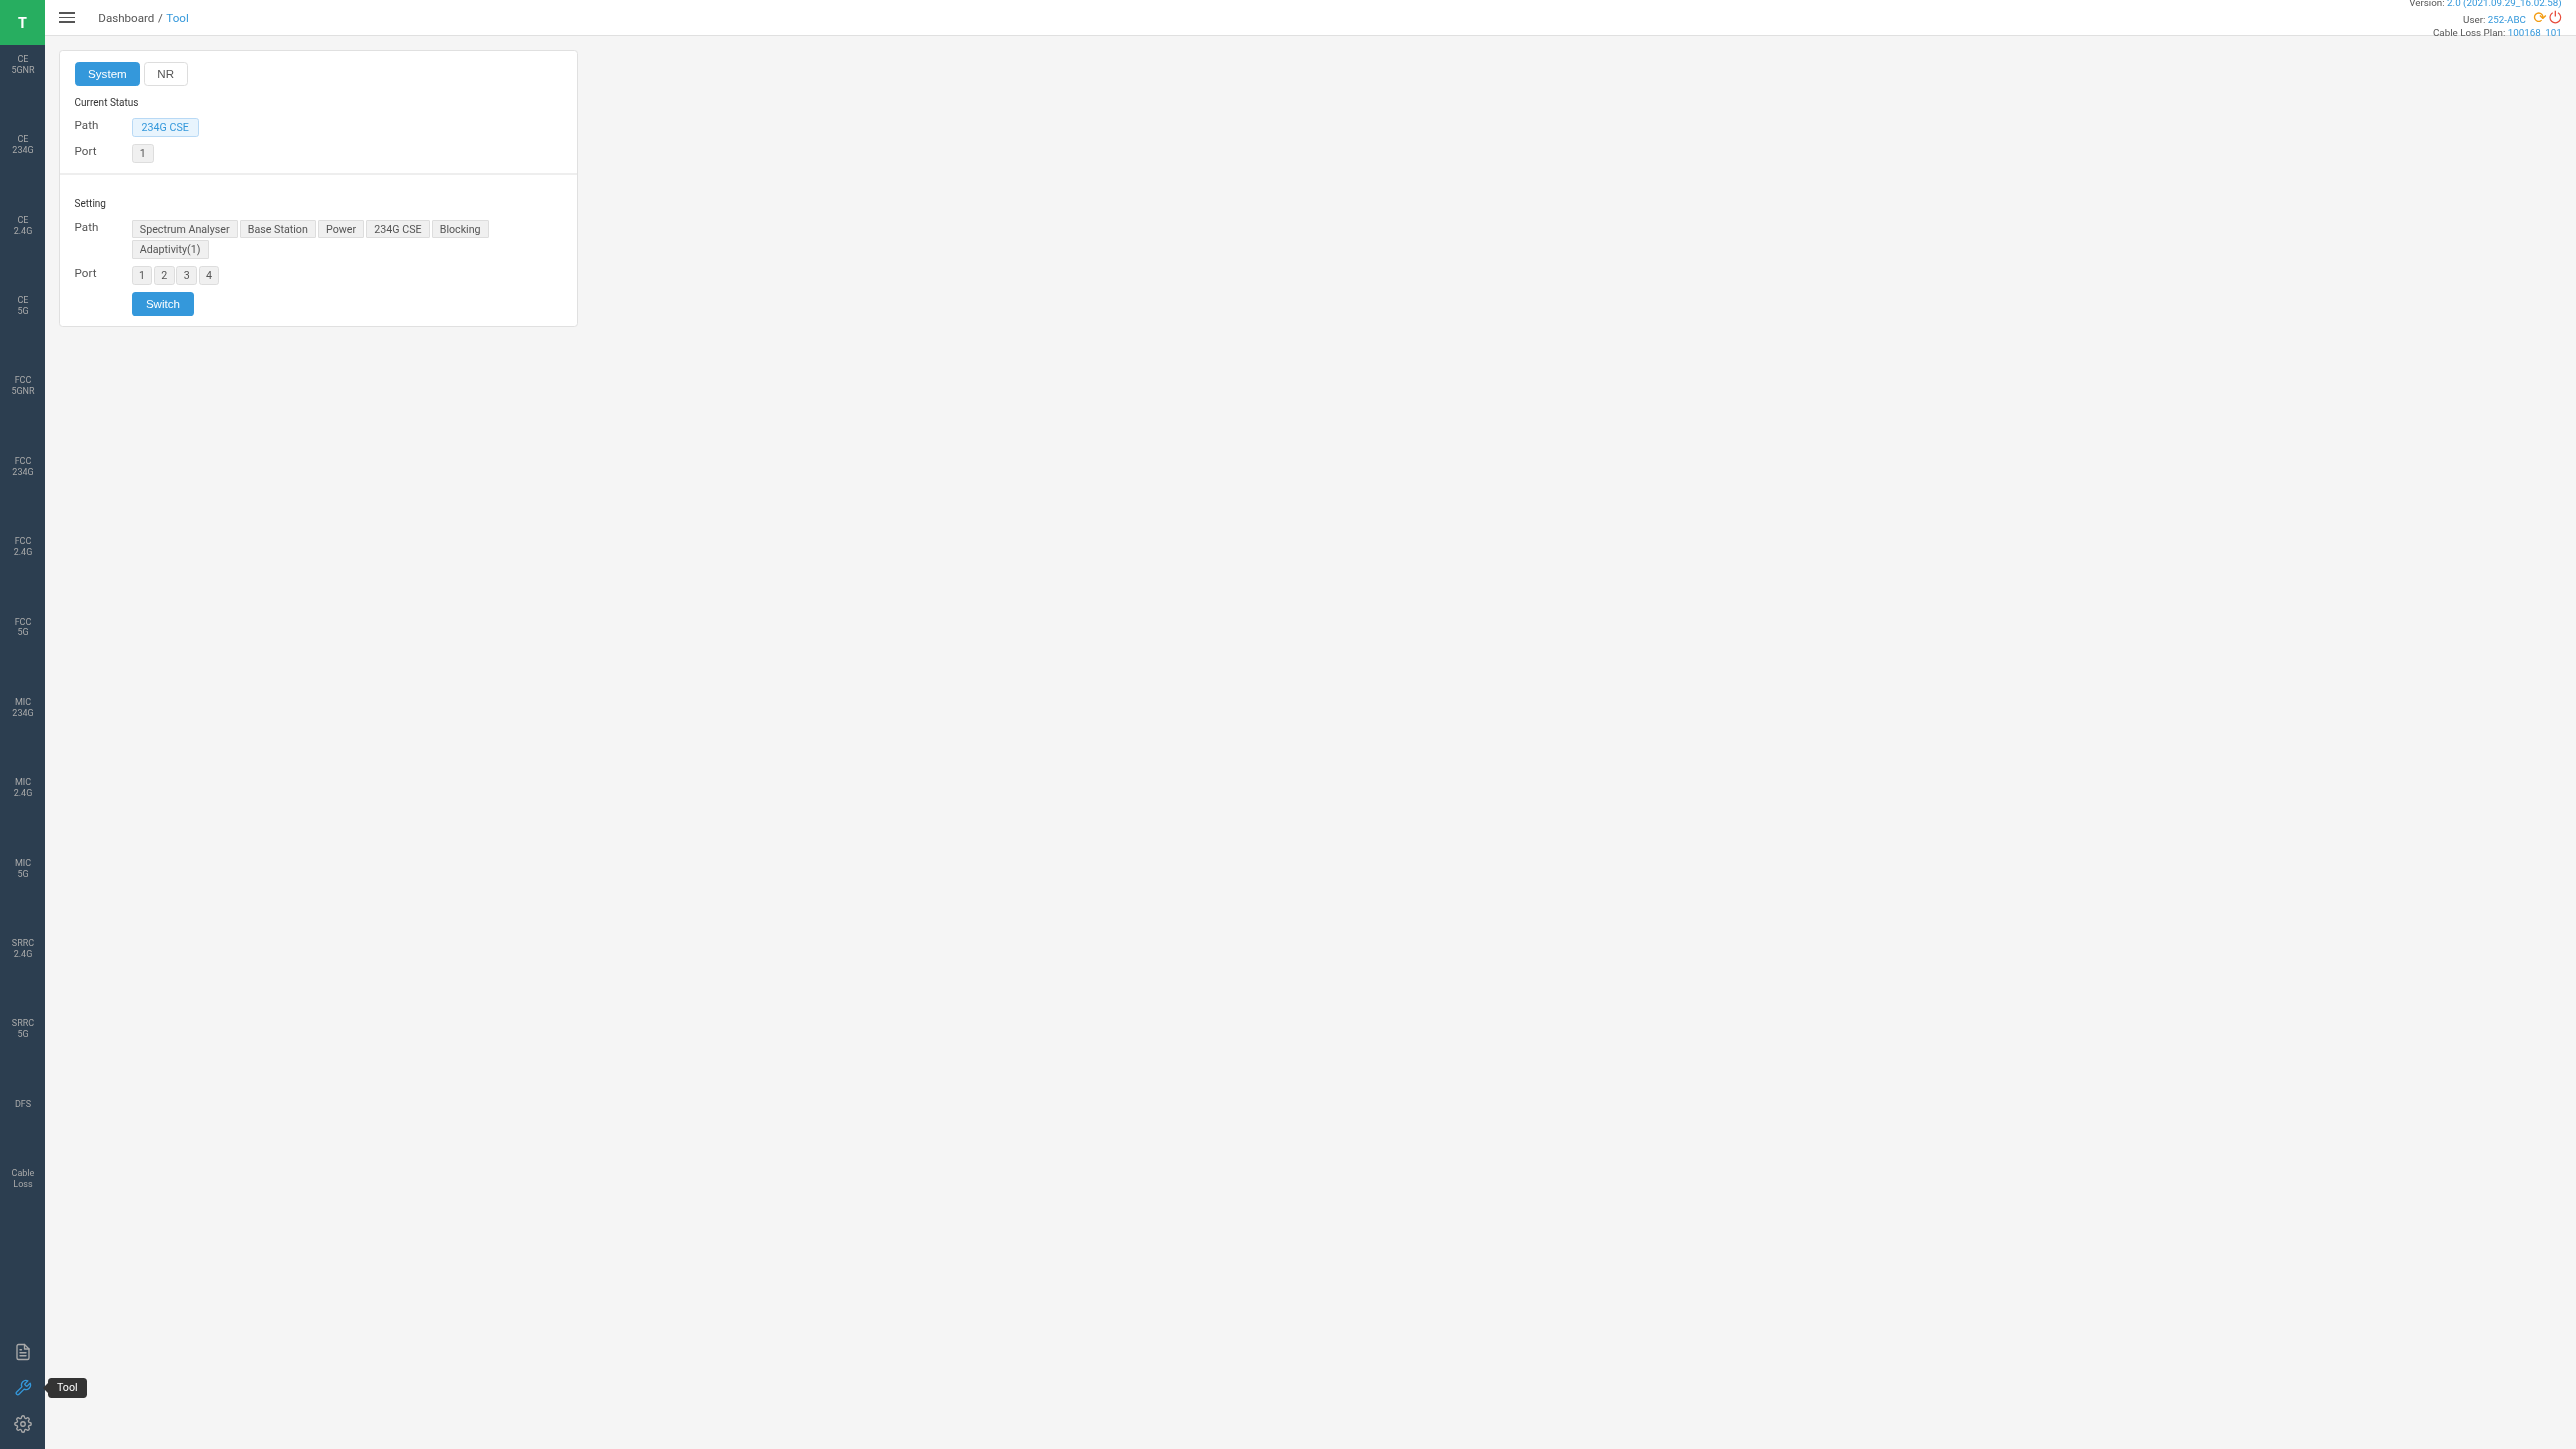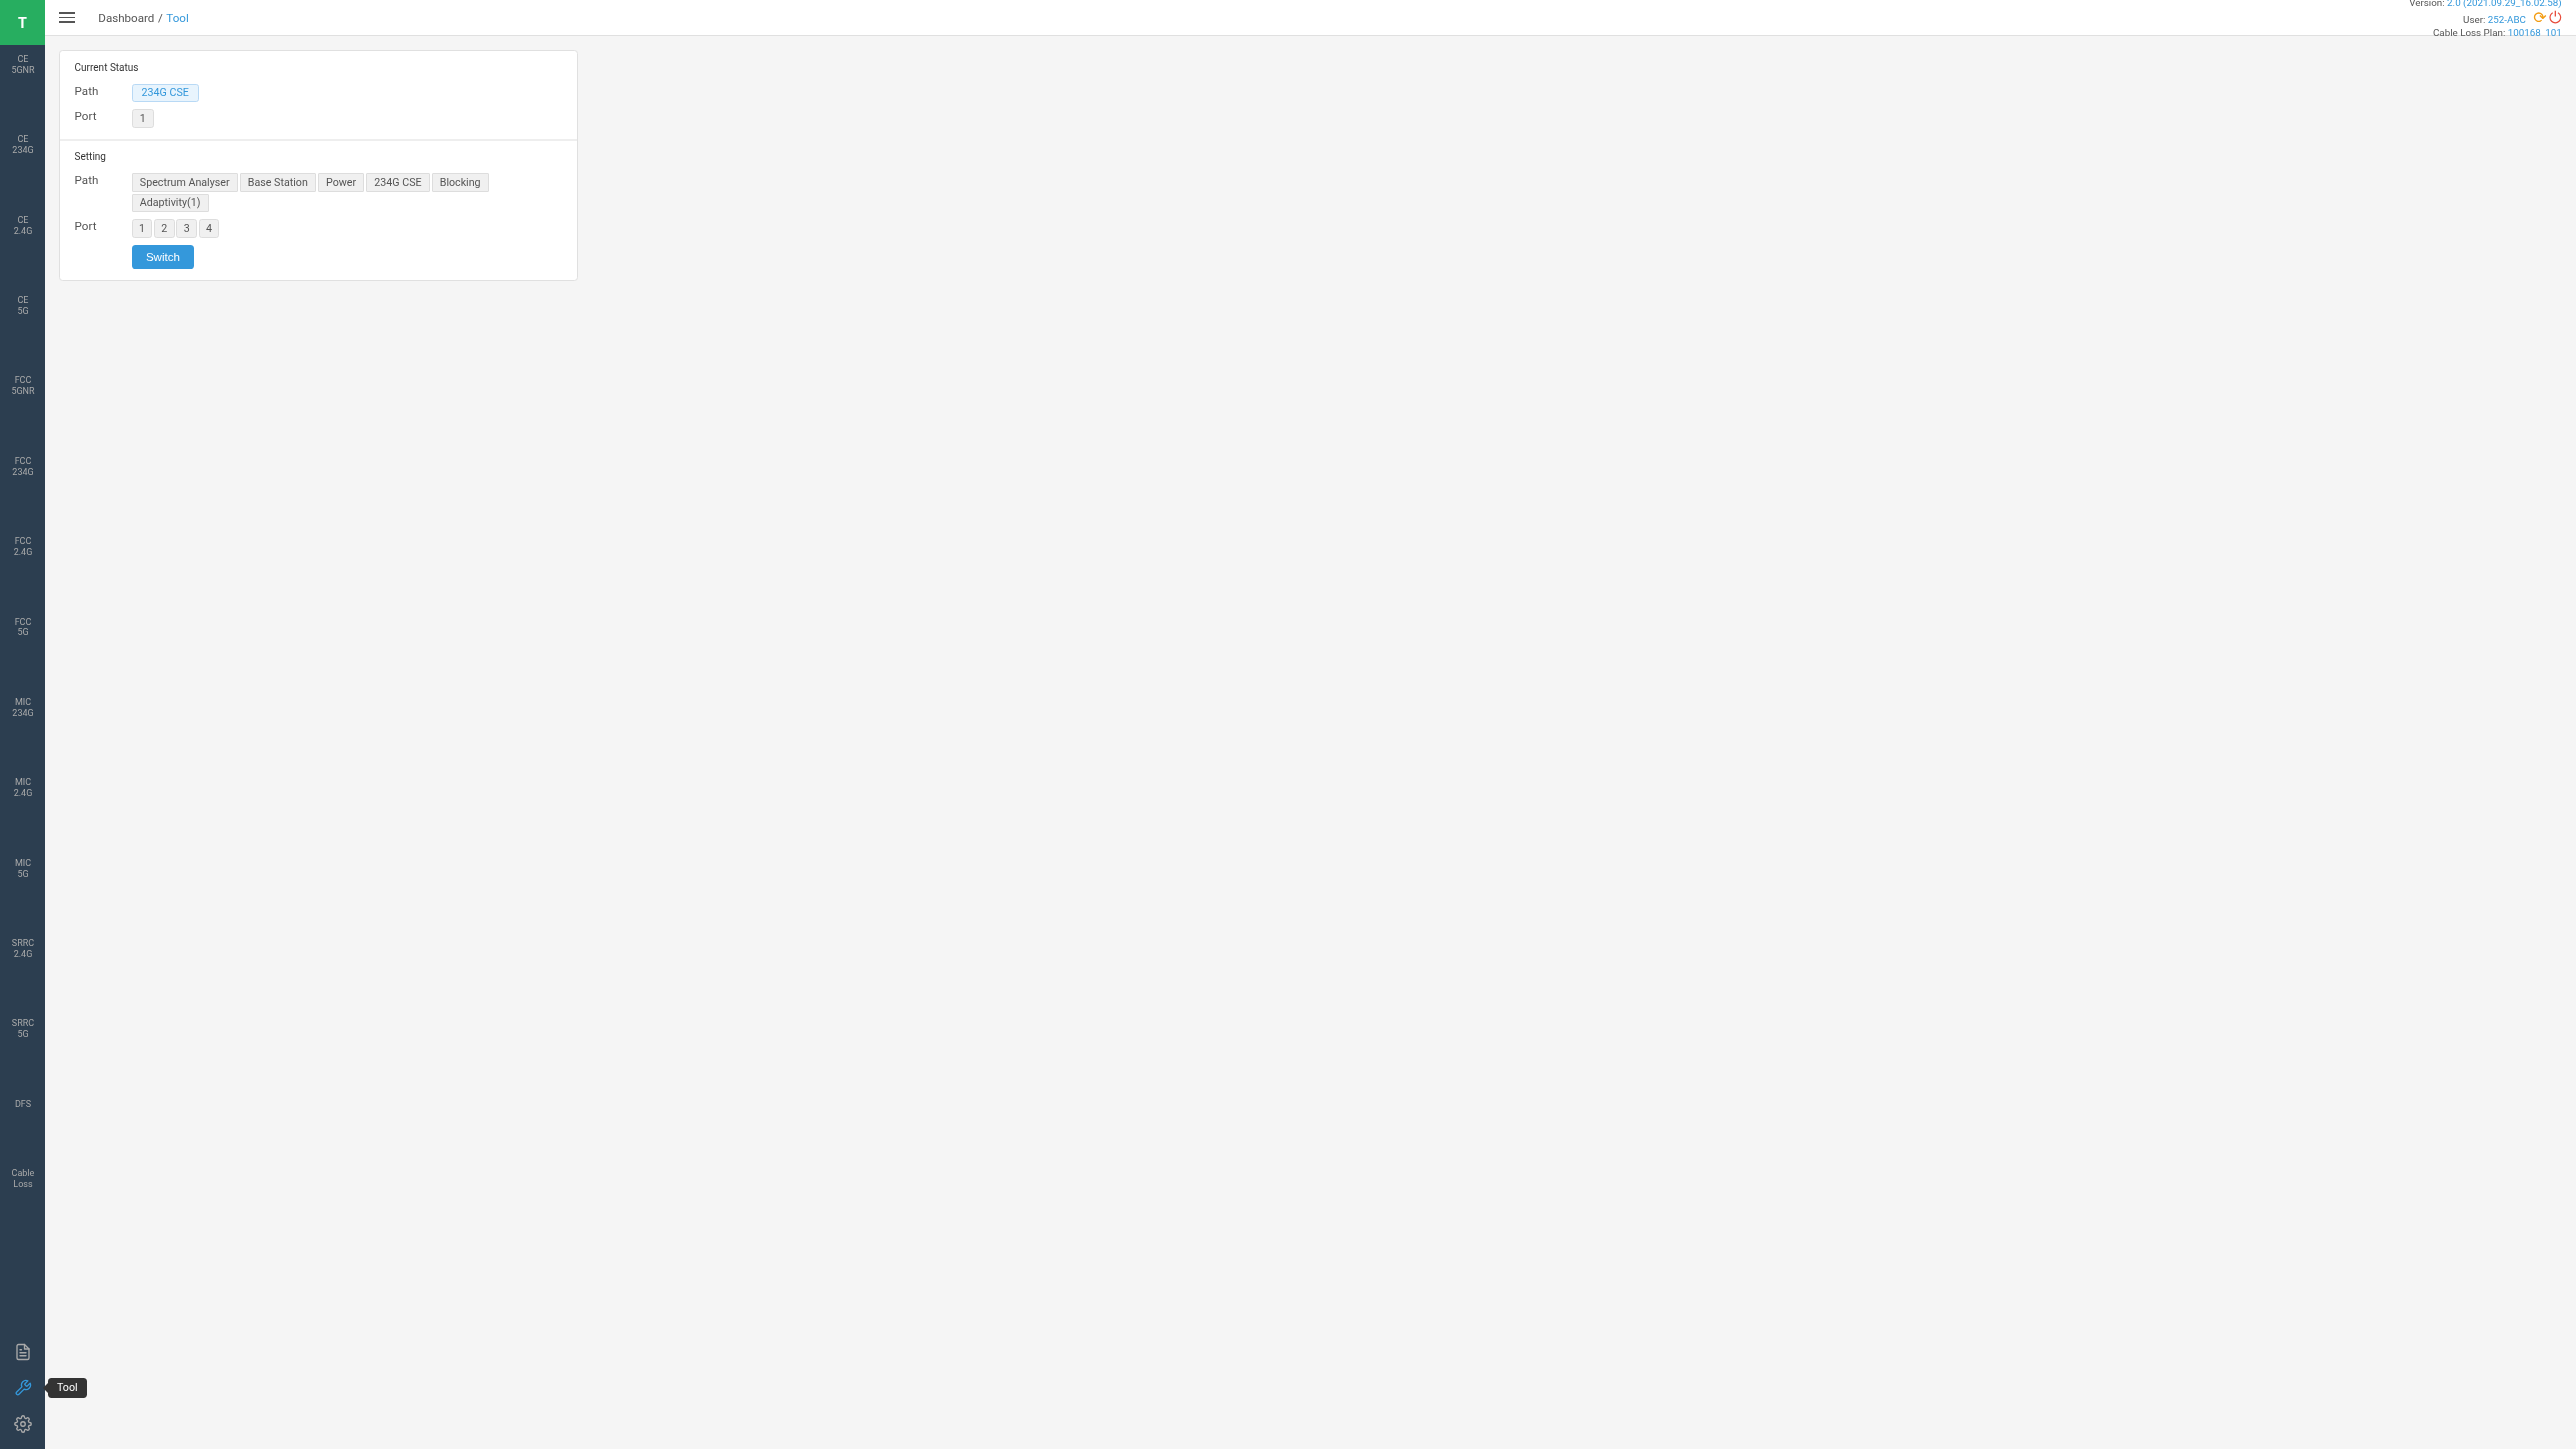--- a/index.html
+++ b/index.html
@@ -158,21 +158,21 @@
       background: #3498db;
       color: white;
       border-color: #3498db;
     }
 
     
     .section {
       padding: 10.7px 14.3px;
       border-bottom: 0.9px solid #eee;
     }
-    .section:last-child { border-bottom: none; }
+    .section:last-child { border-bottom: none; margin-top: 12px; }
     .section-title {
       font-size: 10px;
       font-weight: 400;
       color: #333;
       margin-bottom: 10.7px;
     }
     .field-row {
       display: flex;
       align-items: flex-start;
       gap: 21px;
@@ -339,20 +339,24 @@
         <span>Cable Loss Plan:</span>
         <span class="blue">100168_101</span>
       </div>
     </div>
   </div>
 
 
   <div class="content">
     <div class="card">
 
+      <div class="sub-tabs">
+        <button class="sub-tab active">System</button>
+        <button class="sub-tab">NR</button>
+      </div>
 
       <div class="section">
         <div class="section-title">Current Status</div>
         <div class="field-row">
           <span class="field-label">Path</span>
           <span class="badge">234G CSE</span>
         </div>
         <div class="field-row">
           <span class="field-label">Port</span>
           <span class="badge-gray">1</span>

